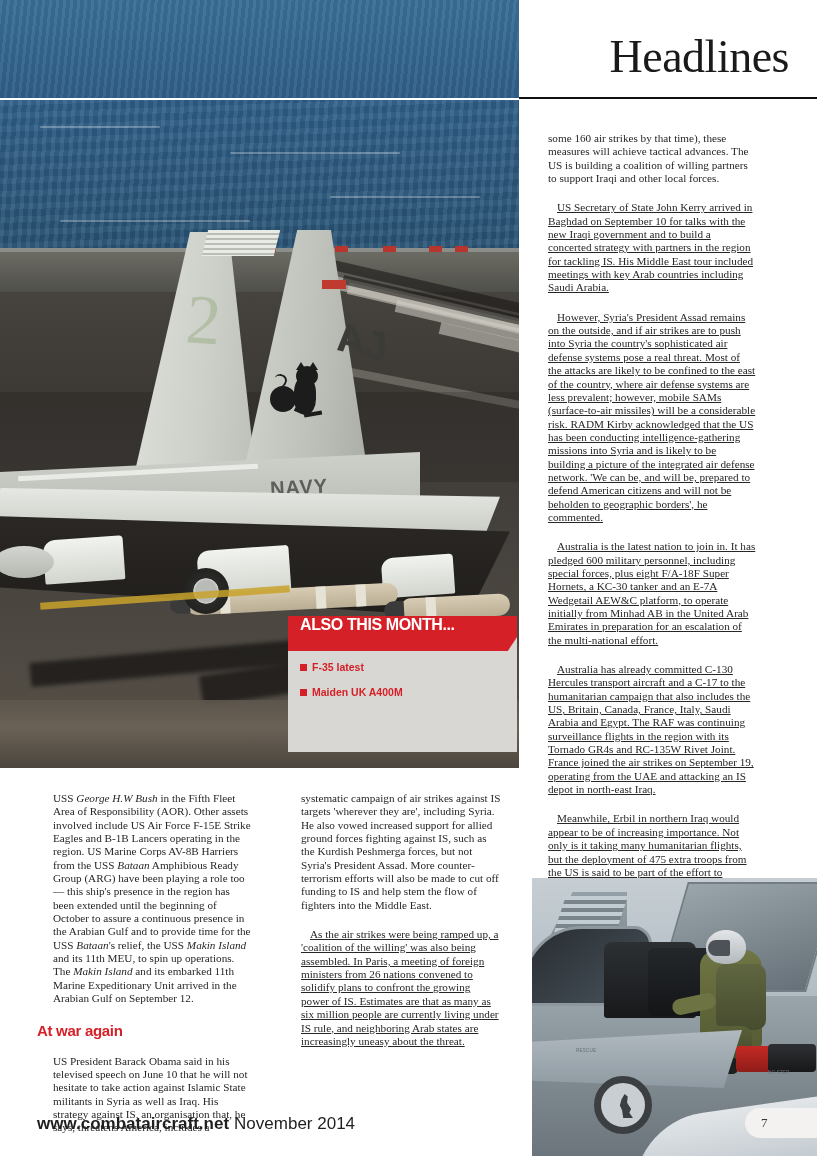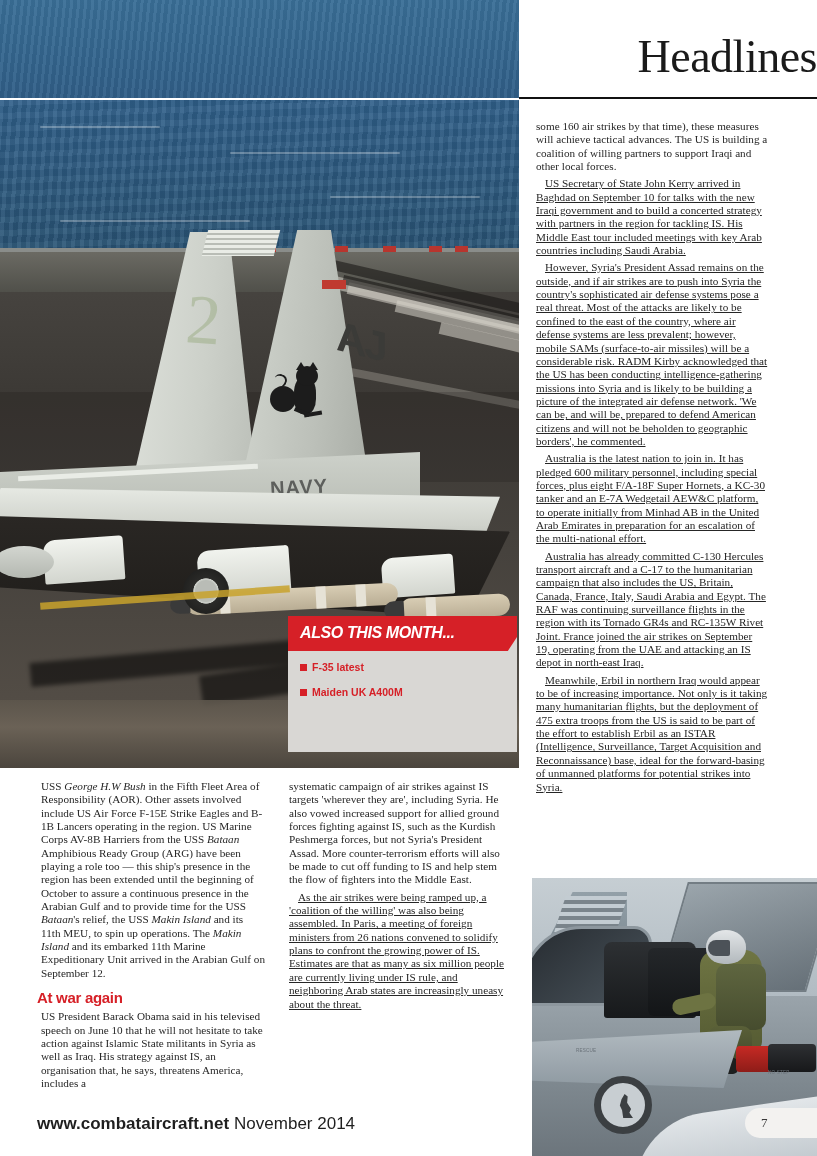--- a/index.html
+++ b/index.html
@@ -14,21 +14,21 @@
   }
 
   .page { position: relative; width: 817px; height: 1156px; background:#fff; }
 
   
   .masthead {
     position: absolute; left: 519px; top: 0; width: 298px; height: 99px;
     background: #fff;
   }
   .masthead-title {
-    position: absolute; right: 0; top: 34px;
+    position: absolute; right: 28px; top: 34px;
     font-family: "Liberation Serif", "DejaVu Serif", serif;
     font-size: 46px; line-height: 46px; font-weight: 400;
     color: #1a1a1a; letter-spacing: -0.5px; white-space: nowrap;
   }
   .masthead-rule {
     position: absolute; left: 519px; top: 97px; width: 298px; height: 2px;
     background: #111;
   }
 
   
@@ -206,23 +206,23 @@
   
   .also-box {
     position:absolute; left:288px; top:616px; width:229px; height:136px;
     background:#d9d7d4; z-index:6;
   }
   .also-head {
     position:relative; height:35px; background:#d62027;
     clip-path: polygon(0 0, 100% 0, 100% 60%, 96% 100%, 0 100%);
   }
   .also-head span {
-    position:absolute; left:12px; top:8px;
+    position:absolute; left:12px; top:0;
     font-family:"Liberation Sans", sans-serif; font-weight:700;
-    font-size:16px; letter-spacing:-0.4px; color:#fff;font-style:italic;
+    font-size:16px; letter-spacing:-0.4px; color:#fff;
   }
   .also-body { padding: 10px 12px 0 12px; }
   .also-item { margin-bottom: 13px; }
   .also-title {
     font-family:"Liberation Sans", sans-serif; font-weight:700;
     font-size:10.5px; color:#d62027; margin-bottom:2px;
     display:flex; align-items:center; gap:5px;
   }
   .bullet-sq {
     width:7px; height:7px; background:#d62027; display:inline-block; flex:none;
@@ -233,21 +233,21 @@
   }
   .also-desc i { font-style: italic; }
 
   
   .col {
     position:absolute;
     font-family:"Liberation Serif", "DejaVu Serif", serif;
     font-size:11.2px; line-height:13.35px; color:#262626;
     text-align: left;
   }
-  .col p { margin:4px; text-indent: 0; }
+  .col p { margin:16px; text-indent: 0; }
   .col p + p { text-indent: 9px; text-decoration: underline; }
   .col i { font-style: italic; }
 
   .col-right { left:532px; top:116px; width:240px; }
   .col-bl { left:37px; top:776px; width:232px; }
   .col-bm { left:285px; top:776px; width:232px; }
 
   .subhead {
     font-family:"Liberation Sans", sans-serif; font-weight:700;
     font-size:15px; color:#d62027; margin: 9px 0 2px 0; line-height:17px;

